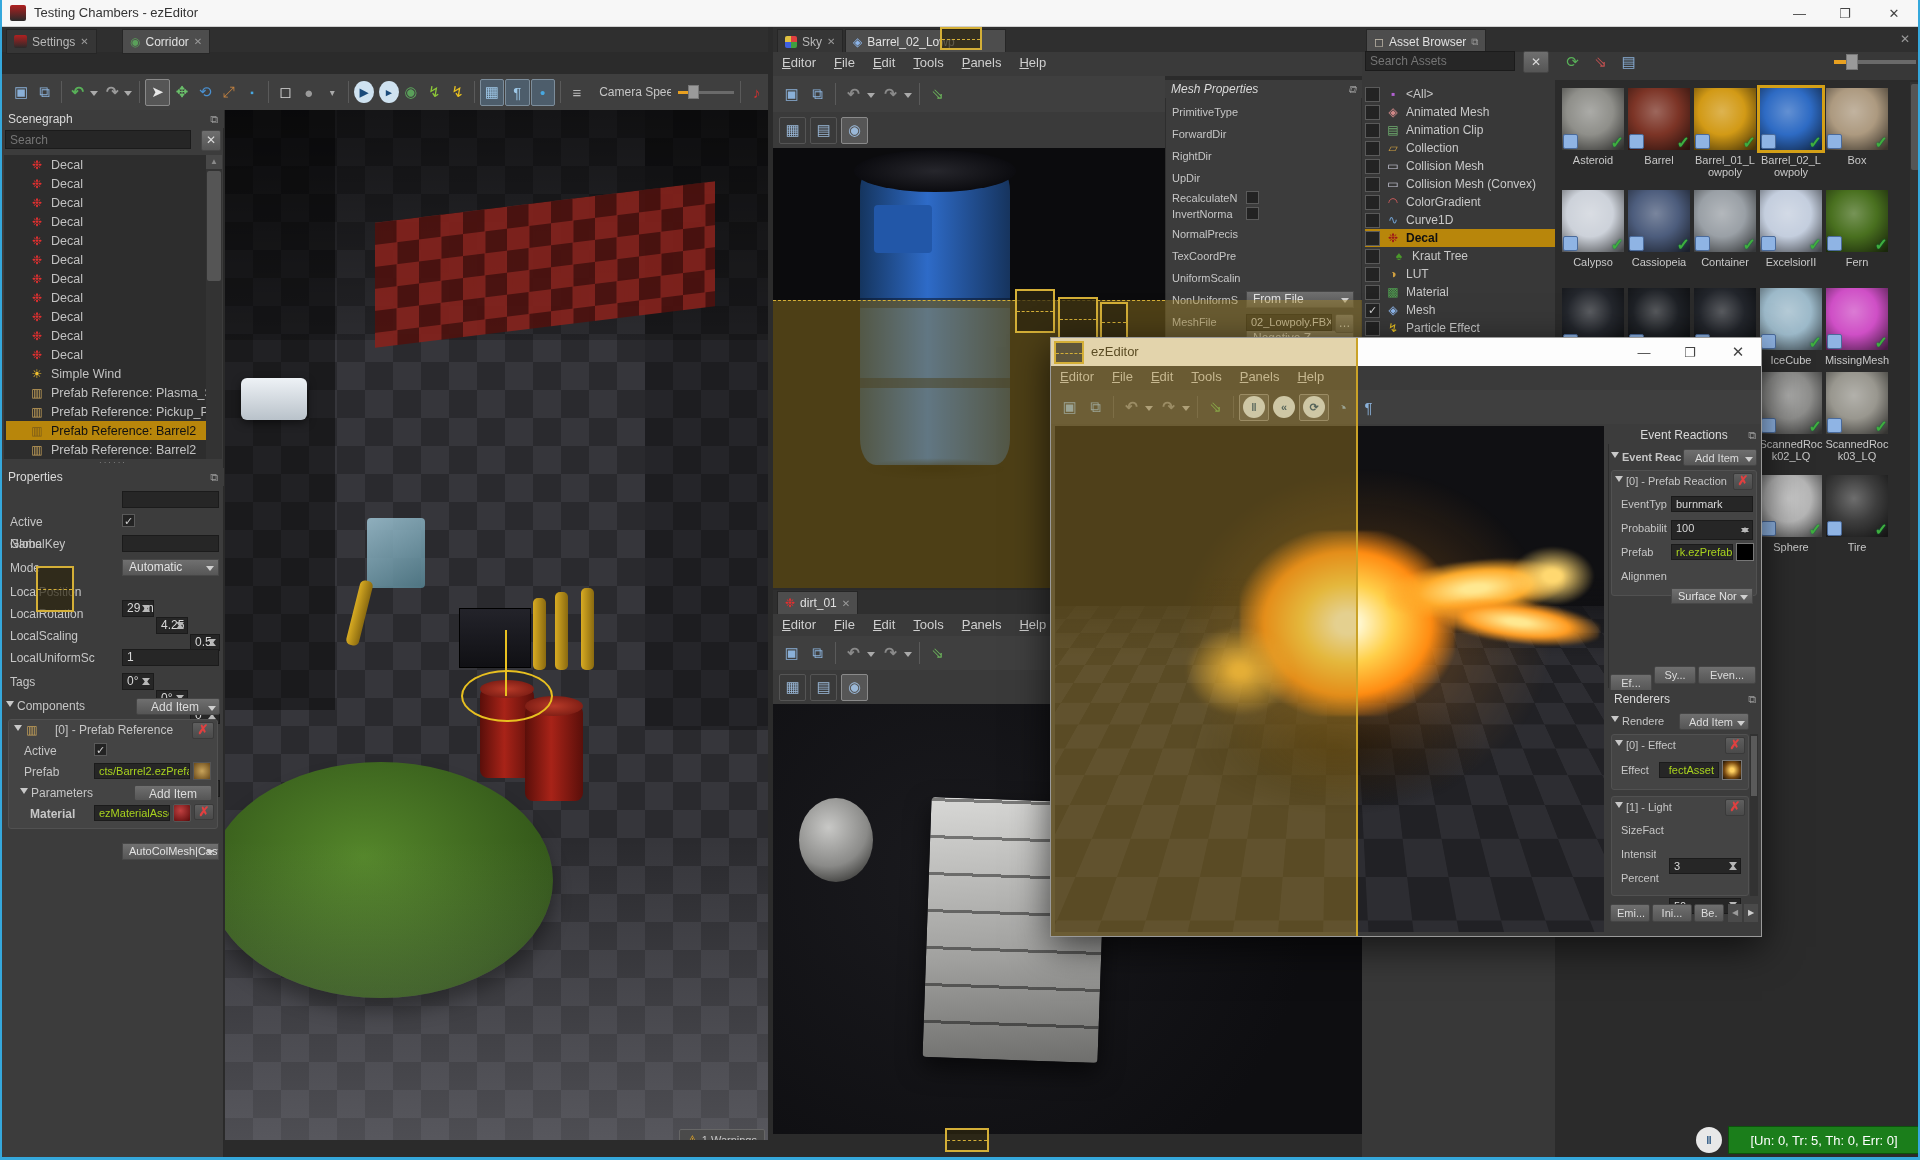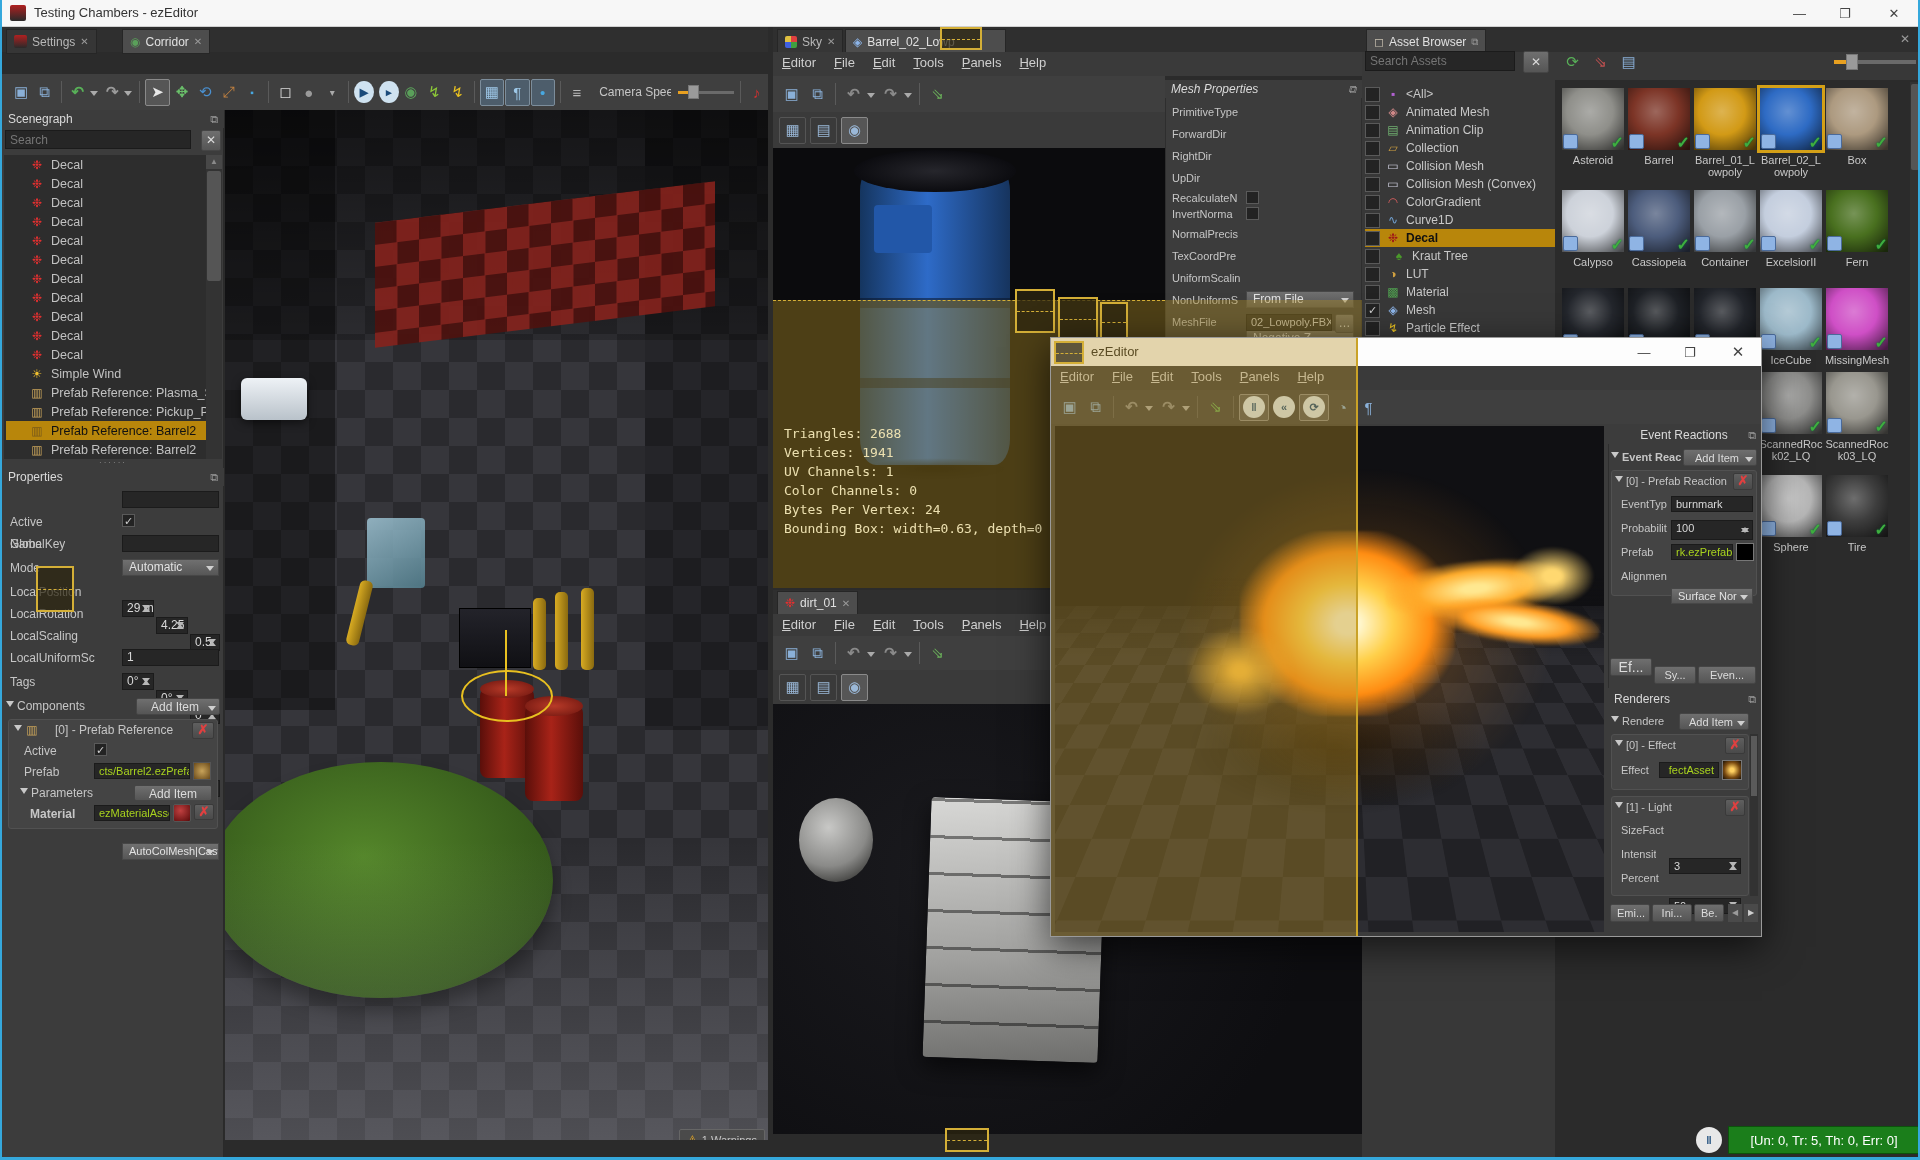--- a/index.html
+++ b/index.html
@@ -320,28 +320,20 @@
   </div>
 
   <div class="p" style="left:771px;top:148px;width:392px;height:440px;background:#0b0b0d;overflow:hidden;">
     <div class="p" style="left:87px;top:17px;width:150px;height:300px;background:linear-gradient(90deg,#15355f,#2e6bc8 45%,#16345e);border-radius:16px/26px;"></div>
     <div class="p" style="left:81px;top:2px;width:162px;height:42px;background:radial-gradient(#26262c,#0c0c10 70%);border-radius:50%;"></div>
     <div class="p" style="left:101px;top:57px;width:58px;height:48px;background:#2257a8;border-radius:4px;"></div>
     <div class="p" style="left:87px;top:150px;width:150px;height:10px;background:rgba(10,20,40,.55);"></div>
     <div class="p" style="left:87px;top:230px;width:150px;height:10px;background:rgba(10,20,40,.55);"></div>
     <div class="p" style="left:87px;top:310px;width:150px;height:22px;background:radial-gradient(rgba(0,0,0,.7),transparent 70%);"></div>
     <div class="p gold" style="left:0;top:152px;width:392px;height:288px;"></div>
-    <div class="p mono" style="left:11px;top:276px;width:380px;color:#ece0b0;font-size:13px;line-height:19px;z-index:5;">
-      <div>Triangles: 2688</div>
-      <div>Vertices: 1941</div>
-      <div>UV Channels: 1</div>
-      <div>Color Channels: 0</div>
-      <div>Bytes Per Vertex: 24</div>
-      <div>Bounding Box: width=0.63, depth=0</div>
-    </div>
     <div class="p ghost" style="left:242px;top:141px;width:40px;height:44px;z-index:6;">
         <span class="mid"></span>
       </div>
     <div class="p ghost" style="left:285px;top:149px;width:40px;height:44px;z-index:6;">
         <span class="mid"></span>
       </div>
     <div class="p ghost" style="left:327px;top:154px;width:28px;height:40px;z-index:6;">
         <span class="mid"></span>
       </div>
   </div>
@@ -664,21 +656,21 @@
     </div>
     <span class="p lbl" style="left:570px;top:160px;font-size:11px;">EventTyp</span>
     <div class="p inp" style="left:620px;top:158px;width:82px;height:16px;font-size:11px;">burnmark</div>
     <span class="p lbl" style="left:570px;top:184px;font-size:11px;">Probabilit</span>
     <div class="p spin" style="left:620px;top:182px;width:82px;height:20px;font-size:11px;">100</div>
     <span class="p lbl" style="left:570px;top:208px;font-size:11px;">Prefab</span>
     <div class="p inp green" style="left:620px;top:206px;width:62px;height:16px;font-size:11px;text-align:right;">rk.ezPrefab</div>
     <span class="p" style="left:685px;top:205px;width:18px;height:18px;background:#000;border:1px solid #777;"></span>
     <span class="p lbl" style="left:570px;top:232px;font-size:11px;">Alignmen</span>
     <div class="p dd" style="left:620px;top:230px;width:82px;height:16px;font-size:11px;">Surface Nor</div>
-    <button class="p btn" style="left:559px;top:320px;width:42px;height:18px;font-size:14px;">Ef...</button>
+    <button class="p btn" style="left:559px;top:336px;width:42px;height:18px;font-size:11px;">Ef...</button>
     <button class="p btn" style="left:603px;top:328px;width:42px;height:18px;font-size:11px;">Sy...</button>
     <button class="p btn" style="left:647px;top:328px;width:58px;height:18px;font-size:11px;">Even...</button>
 
     <div class="p phead" style="left:557px;top:352px;width:152px;">
       <span>Renderers</span>
       <span class="p float-ic" style="right:4px;top:3px;">⧉</span>
     </div>
     <div class="p flex" style="left:560px;top:374px;width:138px;height:18px;">
       <i class="car"></i>
       <span class="lbl" style="font-size:11px;">Rendere</span>

